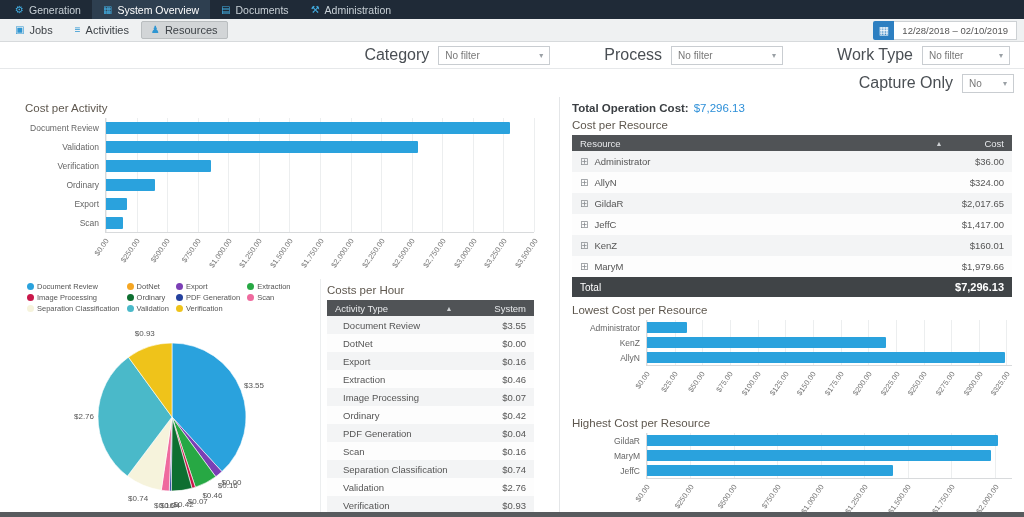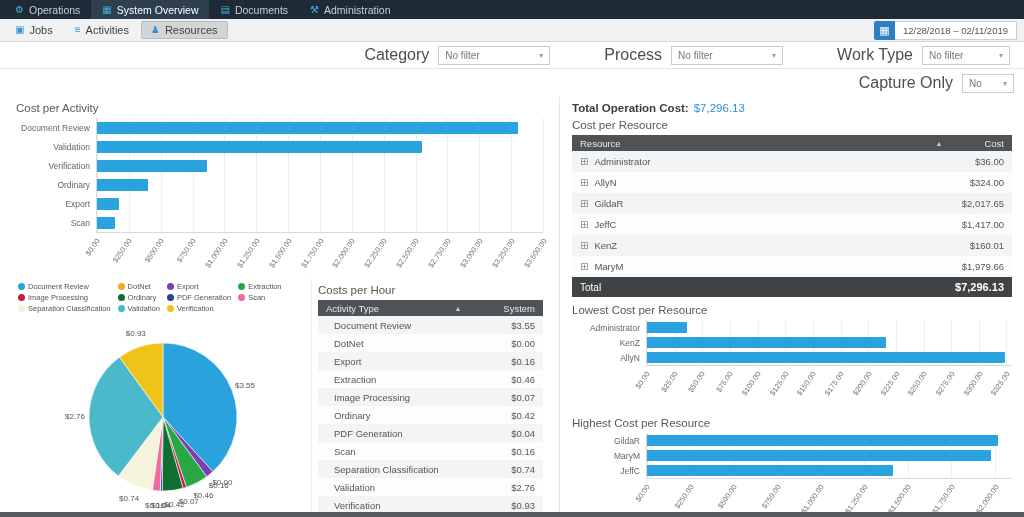--- a/index.html
+++ b/index.html
@@ -29,21 +29,21 @@
   .select.small{width:52px}
   .select-arrow{color:#9aa0a5;font-size:8px}
 
   
   .titlebar{height:28px;display:flex;align-items:center;padding:0 10px;flex:0 0 auto}
   .page-title{font-size:19px;font-weight:400;color:#41464c;letter-spacing:.3px}
   .titlebar-right{margin-left:auto;display:flex;align-items:center;gap:9px}
 
   
   .main{flex:1;display:flex;overflow:hidden}
-  .left-col{width:560px;border-right:1px solid #e4e6e8;padding:0 16px;display:flex;flex-direction:column}
+  .left-col{width:560px;border-right:1px solid #e4e6e8;padding:0 25px;display:flex;flex-direction:column}
   .right-col{flex:1;padding:0 12px 0 12px;display:flex;flex-direction:column}
   .section-title{font-size:11.5px;color:#5e574e;margin:5px 0 4px}
 
   
   .hbar{display:grid;grid-template-columns:var(--labw) 1fr;grid-template-rows:auto var(--axh)}
   .hbar-labels{grid-row:1;grid-column:1;display:flex;flex-direction:column}
   .hbar-label{height:var(--rowh);display:flex;align-items:center;justify-content:flex-end;padding-right:6px;font-size:8.5px;color:#666;white-space:nowrap}
   .hbar-plot{grid-row:1;grid-column:2;position:relative;border-left:1px solid #d8dadc;border-bottom:1px solid #d8dadc}
   .hbar-grid{position:absolute;inset:0}
   .hbar-gridline{position:absolute;top:0;bottom:0;width:1px;background:#eceeef}
@@ -85,21 +85,21 @@
   .total-op-value{color:#2d8fd8}
 
   .footerbar{height:5px;background:#585b5e;flex:0 0 auto}
 </style>
 </head>
 <body>
 
 <div class="topnav">
   <div class="topnav-item">
     <span class="topnav-icon">⚙</span>
-    <span>Operations</span>
+    <span>Generation</span>
   </div>
   <div class="topnav-item active">
     <span class="topnav-icon">▦</span>
     <span>System Overview</span>
   </div>
   <div class="topnav-item">
     <span class="topnav-icon">▤</span>
     <span>Documents</span>
   </div>
   <div class="topnav-item">
@@ -118,21 +118,21 @@
     <span>Activities</span>
   </div>
   <div class="toolbar-item active">
     <span class="toolbar-icon">♟</span>
     <span>Resources</span>
   </div>
   <div class="toolbar-right">
     <div class="cal-btn">
       <span>▦</span>
     </div>
-    <div class="date-box">12/28/2018 – 02/11/2019</div>
+    <div class="date-box">12/28/2018 – 02/10/2019</div>
   </div>
 </div>
 
 <div class="filterbar">
   <div class="filter-group">
     <span class="filter-label">Category</span>
     <div class="select">
       <span>No filter</span>
       <span class="select-arrow">▾</span>
     </div>

